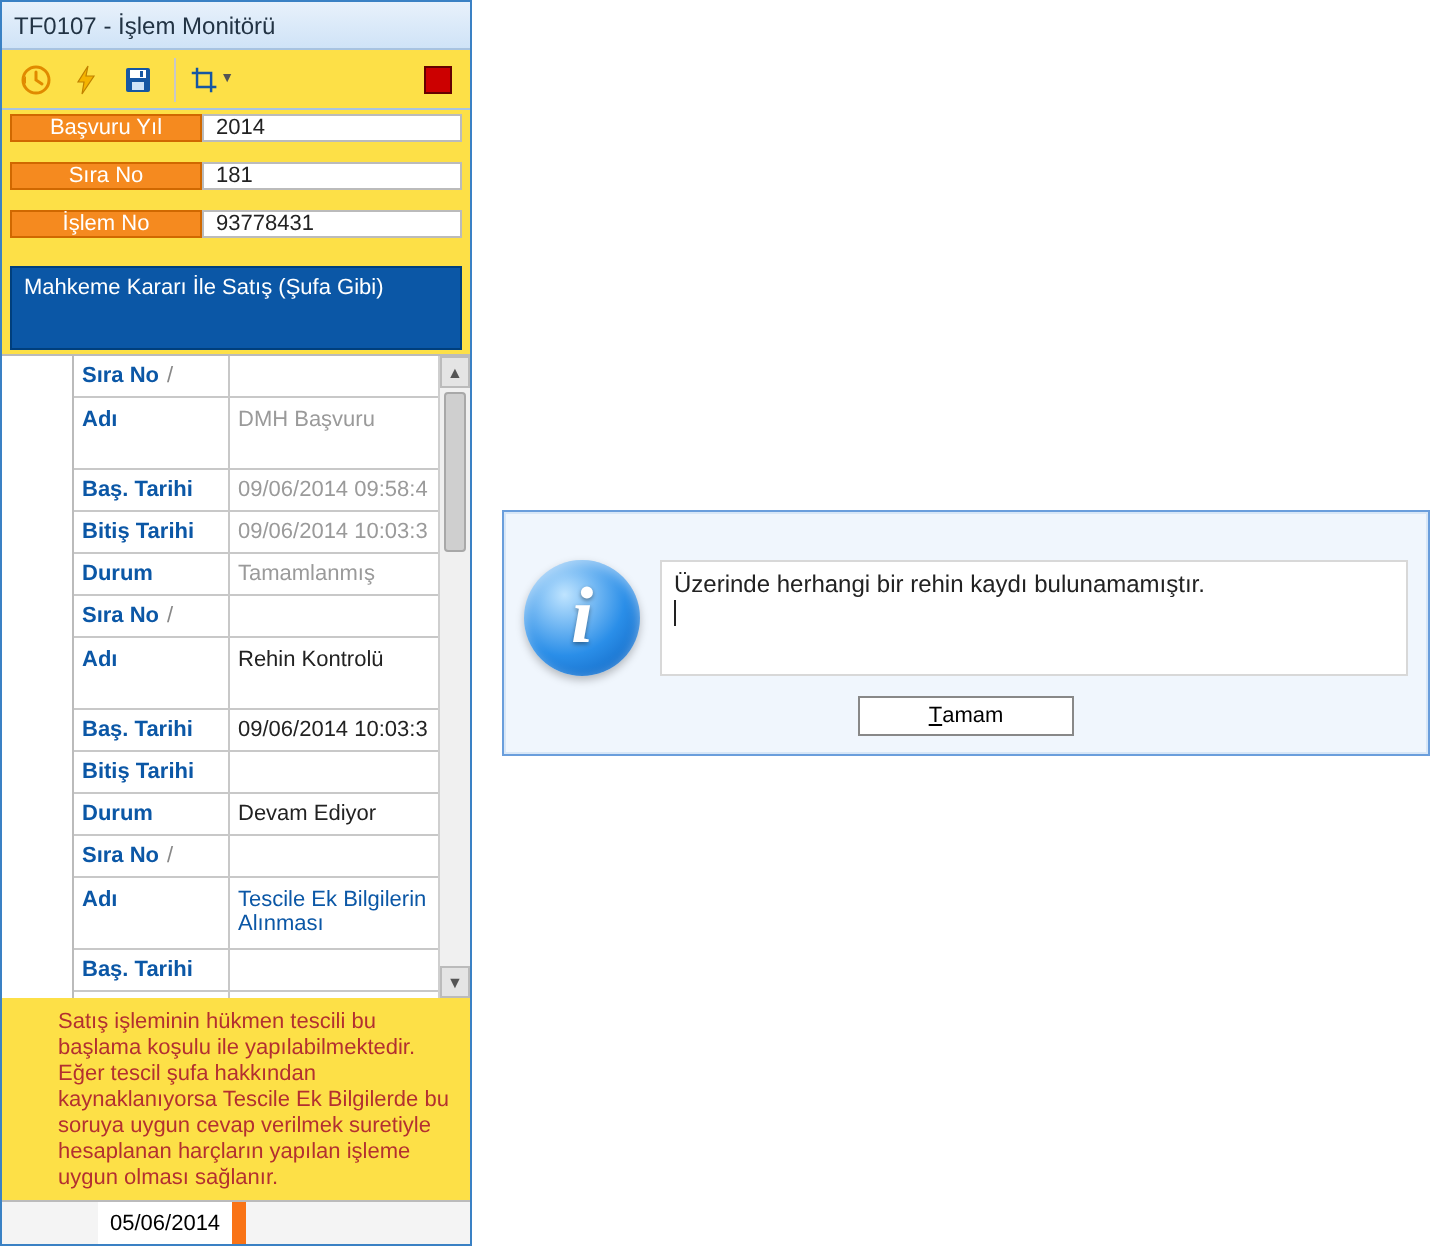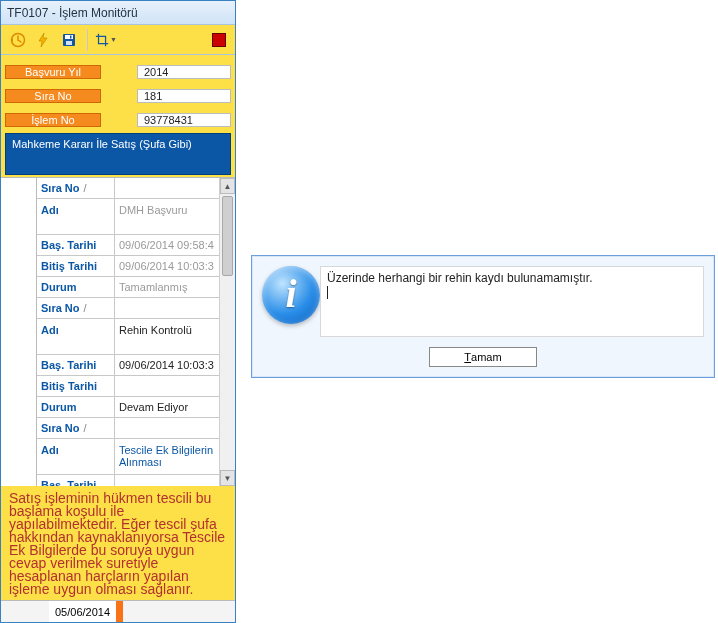--- a/index.html
+++ b/index.html
@@ -46,21 +46,21 @@
     width: 24px; height: 24px;
     display:flex;align-items:center;justify-content:center;
     border:1px solid transparent;
     border-radius:2px;
   }
   .tool-sep{width:1px;height:22px;background:#c8c8c8;margin:0 4px;}
   .tool-spacer{flex:1;}
   .rec-icon{width:14px;height:14px;background:#c00;border:1px solid #600;}
   
   .form-area{padding:2px 4px;}
-  .form-row{display:flex;align-items:flex-end;height:22px;margin-bottom:2px;gap:36px;}
+  .form-row{display:flex;align-items:flex-start;height:22px;margin-bottom:2px;}
   .form-label{
     width:96px;background:#f58a1f;color:#fff;
     display:flex;align-items:center;justify-content:center;
     border:1px solid #d06800;font-weight:normal;
     font-size:11px;
   }
   .form-val{
     flex:1;background:#fff;border:1px solid #bbb;
     display:flex;align-items:center;padding:0 6px;color:#222;
   }
@@ -97,22 +97,23 @@
     font-size:11px;
   }
   .gval.num{justify-content:flex-end;padding-right:10px;}
   .gval.dim{color:#9a9a9a;}
   .grow.tall{height:36px;}
   .grow.tall .glabel,.grow.tall .gval{align-items:flex-start;padding-top:5px;}
   .glabel .slash{color:#888;font-weight:normal;}
   .gval .link{color:#0b57a6;text-decoration:none;}
   
   .note{
-    color:#b33030;font-size:14px;line-height:13px;
+    color:#b33030;font-size:11px;line-height:13px;
     padding:6px 6px 4px 8px;
+    margin-left:20px;
   }
   
   .status{
     height:22px;border-top:1px solid #bbb;background:#f4f4f4;
     display:flex;align-items:center;
   }
   .status-cell{
     height:100%;border-right:7px solid #f97316;padding:0 6px;
     display:flex;align-items:center;background:#fff;margin-left:48px;
   }
@@ -128,21 +129,21 @@
   .dialog{
     position:absolute;
     left:251px; top:255px;
     width:464px; height:123px;
     border:1px solid #6a9edc;
     background:#f0f6fd;
     box-shadow:0 0 0 1px #d8e7f7 inset;
     display:flex;flex-direction:column;
   }
   .dlg-body{
-    flex:1;display:flex;gap:0;padding:10px 10px 6px 10px;
+    flex:1;display:flex;gap:10px;padding:24px 10px 6px 10px;
   }
   .dlg-icon{
     width:58px;height:58px;border-radius:50%;
     background:radial-gradient(circle at 35% 30%, #bfe4ff 0%, #2a8ee8 55%, #0a5bb8 100%);
     display:flex;align-items:center;justify-content:center;
     box-shadow:0 2px 4px rgba(0,0,0,.25), inset 0 2px 6px rgba(255,255,255,.5);
     position:relative;
   }
   .dlg-icon::after{
     content:"i";

